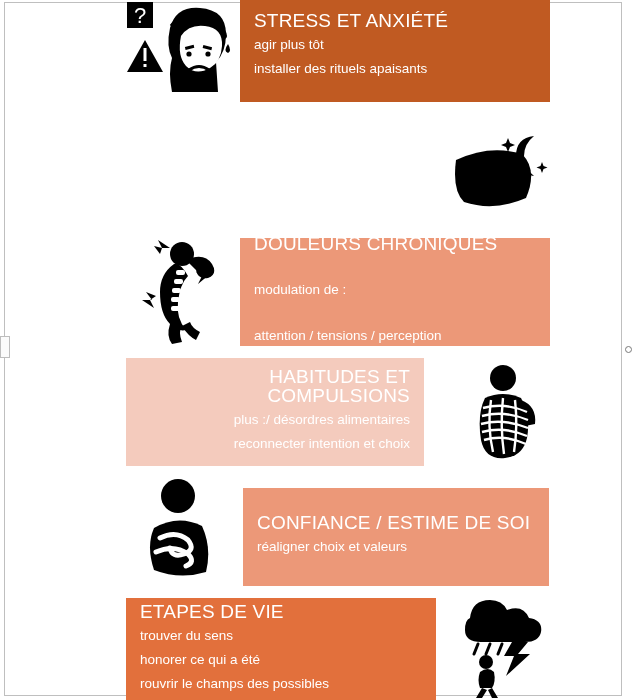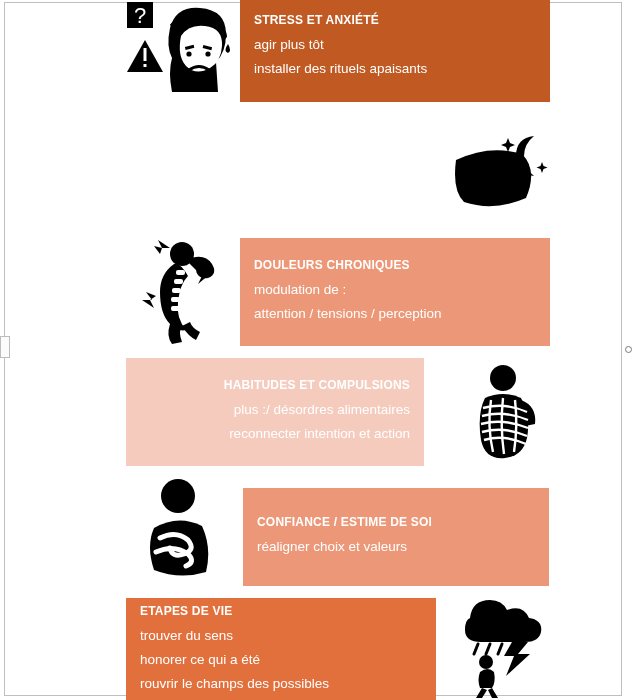--- a/index.html
+++ b/index.html
@@ -61,22 +61,22 @@
   .band {
     position: absolute;
     box-sizing: border-box;
     padding: 6px 14px 8px 14px;
     display: flex;
     flex-direction: column;
     justify-content: center;
   }
 
   .band .title {
-    font-weight: bold;
-    font-size: 12px;
+    font-weight: normal;
+    font-size: 19px;
     color: #ffffff;
     letter-spacing: 0.2px;
     line-height: 19px;
     margin-bottom: 3px;
   }
   .band .line {
     font-size: 13.5px;
     color: #ffffff;
     line-height: 24px;
     font-weight: normal;
@@ -142,21 +142,21 @@
 
       <path d="M6 28 q-4 30 8 42 q30 10 62 -4 q12 -28 -4 -44 q-32 -10 -66 6z" fill="#000"></path>
 
       <path d="M78 4 q-18 2 -18 20 q0 18 18 20 q-10 -8 -10 -20 q0 -12 10 -20z" fill="#000" transform="translate(6,0)"></path>
 
       <polygon points="58,6 60,11 65,13 60,15 58,20 56,15 51,13 56,11" fill="#000"></polygon>
       <polygon points="92,30 93.5,34 97.5,35.5 93.5,37 92,41 90.5,37 86.5,35.5 90.5,34" fill="#000"></polygon>
     </svg>
   </div>
 
-  <div class="band align-left" style="left:240px; top:238px; width:310px; height:108px; background:#EC9878;">
+  <div class="band align-left" style="left:240px; top:238px; width:310px; height:108px; background:#EC9878;gap:22px;">
     <div class="title">DOULEURS CHRONIQUES</div>
     <div class="line">modulation de :</div>
     <div class="line">attention / tensions / perception</div>
   </div>
 
   <div class="icon-box" style="left:130px; top:240px; width:100px; height:105px;">
     <svg width="100" height="105" viewBox="0 0 100 105">
 
       <circle cx="52" cy="14" r="12" fill="#000"></circle>
 
@@ -177,21 +177,21 @@
 
       <polygon points="66,32 76,26 70,36 80,34 68,44 72,36" fill="#000"></polygon>
       <polygon points="26,56 16,52 22,60 12,60 24,68 20,60" fill="#000"></polygon>
       <polygon points="30,14 24,6 32,8 28,0 40,8 32,8" fill="#000"></polygon>
     </svg>
   </div>
 
   <div class="band align-right" style="left:126px; top:358px; width:298px; height:108px; background:#F4CBBD;">
     <div class="title">HABITUDES ET COMPULSIONS</div>
     <div class="line">plus :/ désordres alimentaires</div>
-    <div class="line">reconnecter intention et action</div>
+    <div class="line">reconnecter intention et choix</div>
   </div>
 
   <div class="icon-box" style="left:455px; top:362px; width:100px; height:100px;">
     <svg width="100" height="100" viewBox="0 0 100 100">
 
       <circle cx="48" cy="16" r="13" fill="#000"></circle>
 
       <path d="M30 36 q18 -8 36 0 q10 18 6 40 q-4 18 -22 20 q-20 2 -24 -18 q-4 -26 4 -42z" fill="#000"></path>
 
       <path d="M66 38 q16 6 14 24 l-10 2 q0 -14 -8 -18z" fill="#000"></path>

